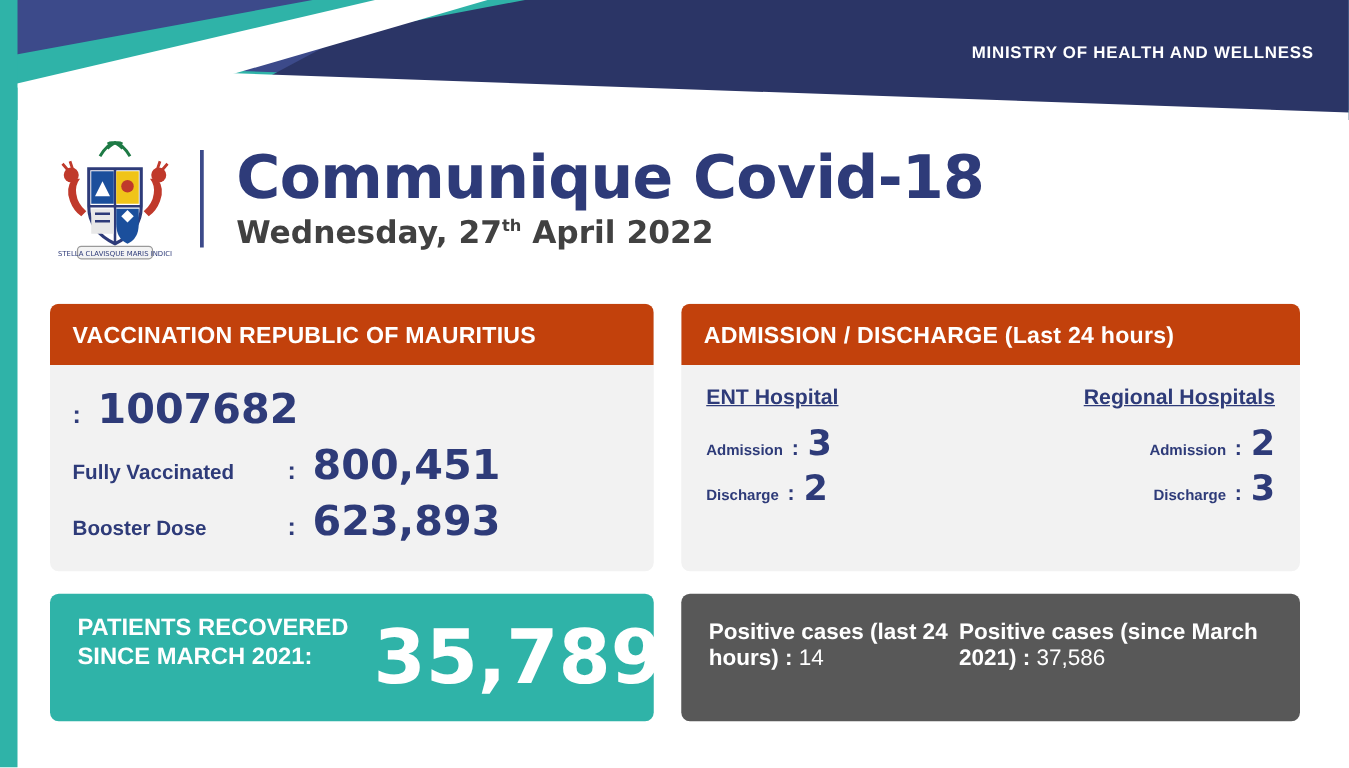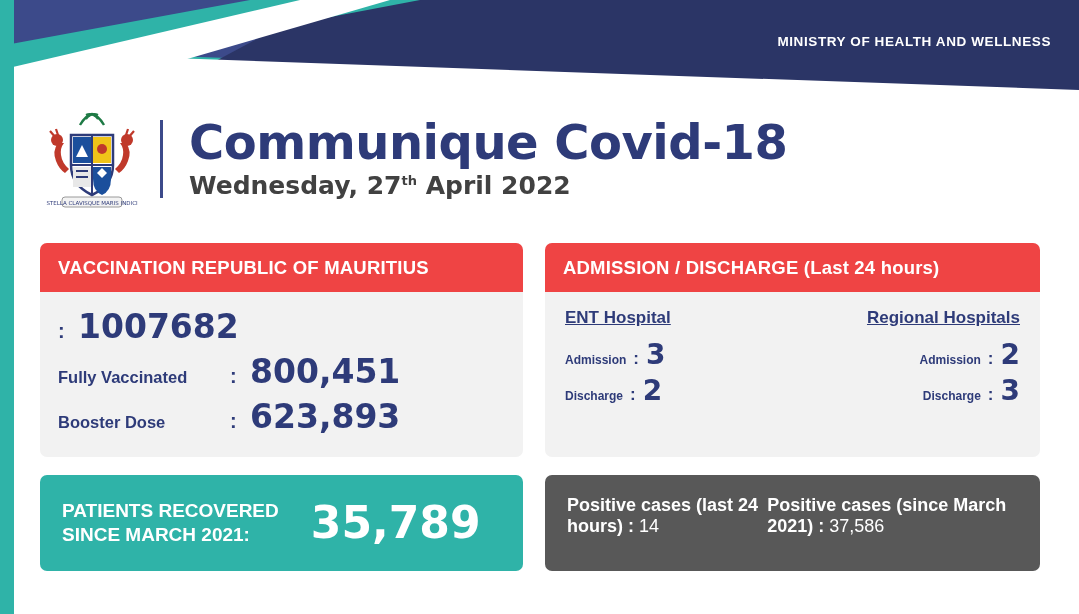--- a/index.html
+++ b/index.html
@@ -87,21 +87,21 @@
   }
   .row { display: flex; gap: 22px; }
   .row + .row { margin-top: 18px; }
 
   .card {
     background: #f2f2f2;
     border-radius: 7px;
     overflow: hidden;
   }
   .card-head {
-    background: #ef4444;
+    background: #c2410c;
     color: #fff;
     font-size: 18.5px;
     font-weight: bold;
     padding: 14px 18px 13px 18px;
     letter-spacing: 0.2px;
   }
 
   
   .card-vax { width: 483px; }
   .vax-body { padding: 14px 18px 16px 18px; }
@@ -172,36 +172,34 @@
   }
   .adm-col.right { text-align: right; }
   .adm-col.right .adm-line { justify-content: flex-end; }
 
   
   .card-rec {
     width: 483px;
     background: #2fb3a8;
     border-radius: 7px;
     display: flex;
-    align-items: center;
     padding: 16px 22px;
     min-height: 96px;
-    gap: 12px;
   }
   .rec-label {
     color: #ffffff;
     font-weight: bold;
     font-size: 19px;
     line-height: 1.25;
     flex: 0 0 auto;
   }
   .rec-value {
     color: #ffffff;
     font-weight: bold;
-    font-size: 44px;
+    font-size: 60px;
     font-family: "DejaVu Sans", sans-serif;
     margin-left: 20px;
   }
 
   
   .card-pos {
     width: 495px;
     background: #585858;
     border-radius: 7px;
     padding: 20px 22px;

